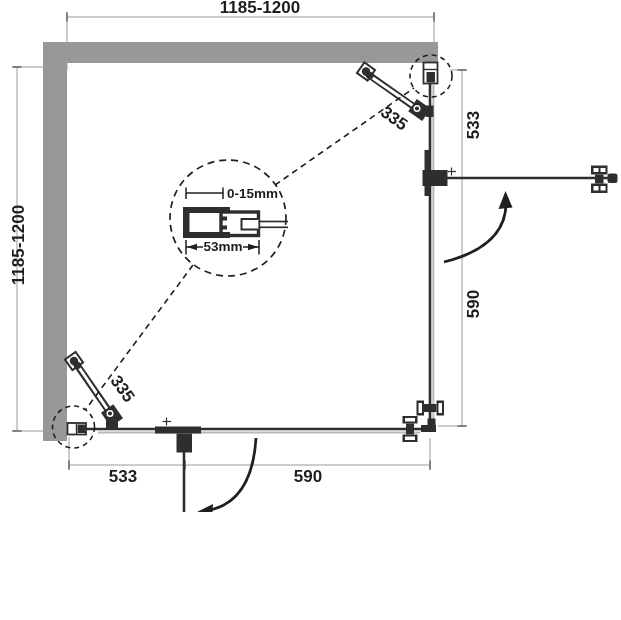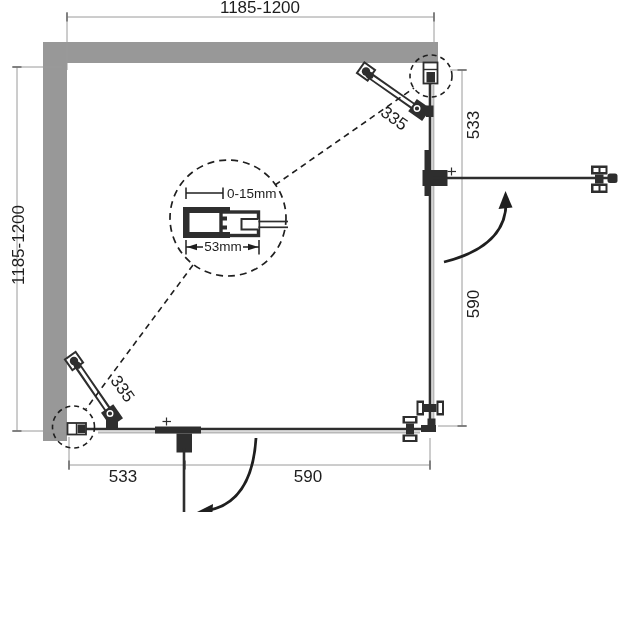--- a/index.html
+++ b/index.html
@@ -1,17 +1,17 @@
 <!DOCTYPE html>
 <html><head>
 <meta charset="utf-8">
 <style>
   html,body{margin:0;padding:0;background:#ffffff;}
   .stage{position:relative;width:621px;height:512px;background:#ffffff;overflow:hidden;
-         font-family:"Liberation Sans",sans-serif;}
+         font-family:"Liberation Sans",sans-serif;font-weight:bold;}
   svg{display:block;}
   text{font-family:"Liberation Sans",sans-serif;fill:#1d1d1d;}
   .dim-txt{font-size:17px;}
   .detail-txt{font-size:13.5px;}
 </style>
 </head>
 <body>
 
 <div class="stage">
 <svg width="621" height="620" viewBox="0 0 621 620">

